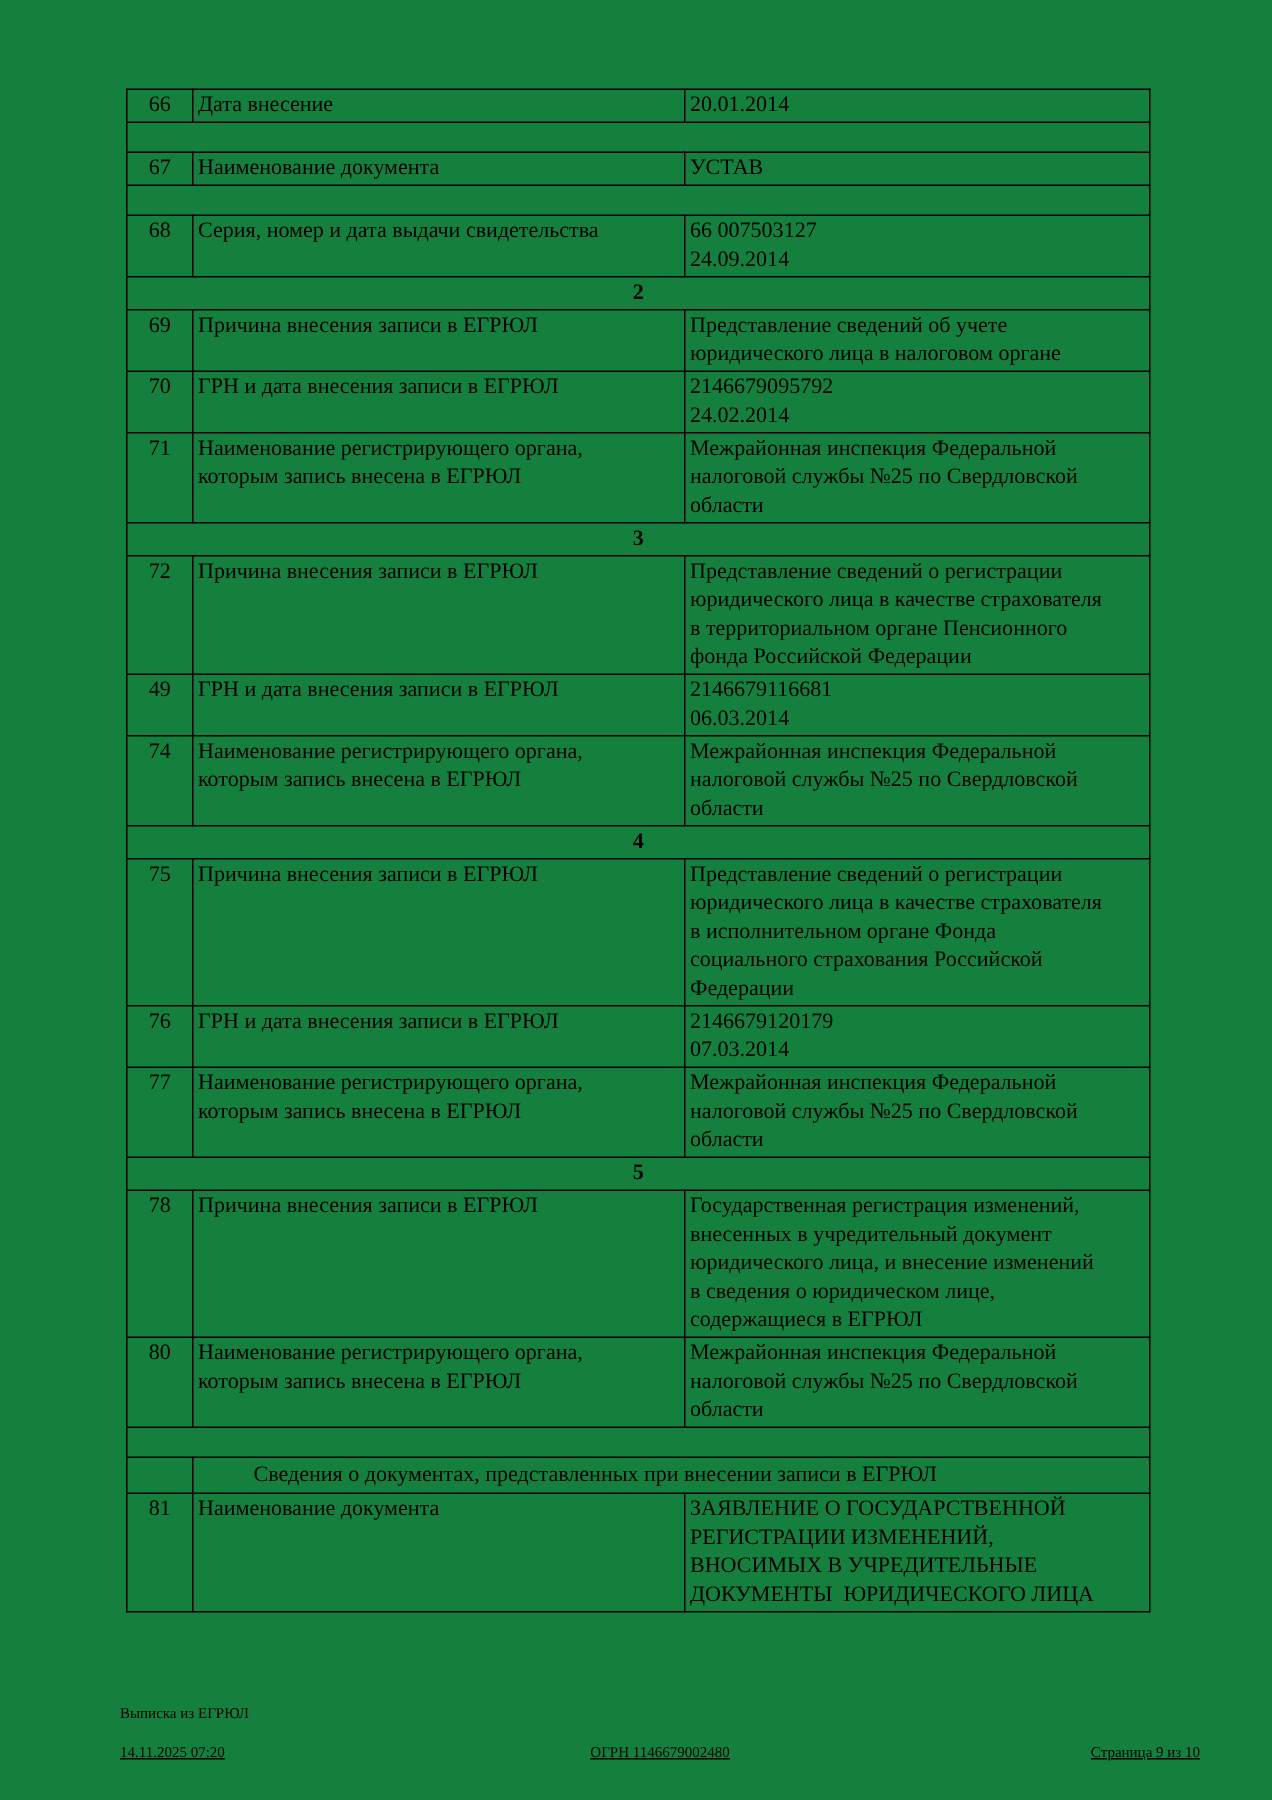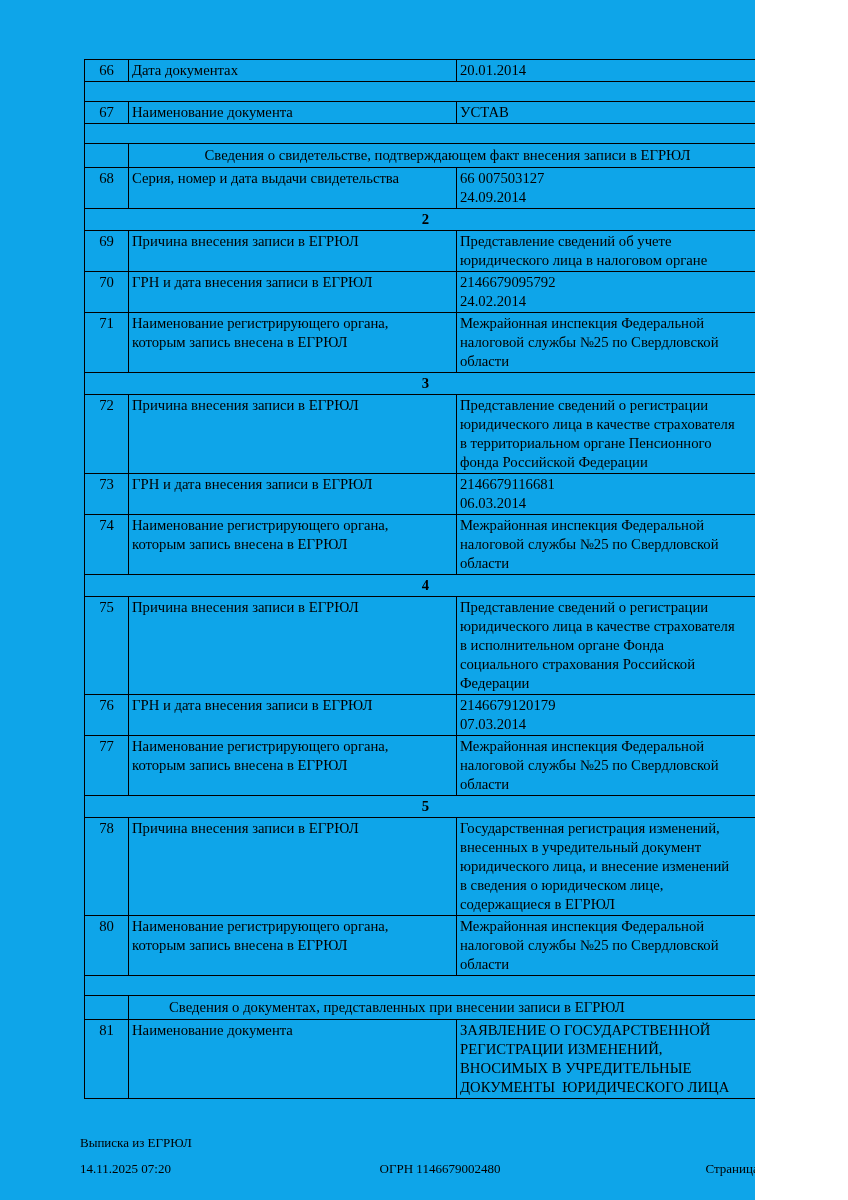--- a/index.html
+++ b/index.html
@@ -3,23 +3,23 @@
 <meta charset="utf-8">
 <style>
   * { margin: 0; padding: 0; box-sizing: border-box; }
   html, body { background: #ffffff; }
   body {
     font-family: "Liberation Serif", serif;
     color: #000000;
   }
   .page {
     position: relative;
-    width: 755px;
+    width: 848px;
     height: 1200px;
-    background: #0ea5e9;
+    background: #15803d;
     overflow: hidden;
   }
   table.egrul {
     position: absolute;
     left: 84px;
     top: 59px;
     width: 682px;
     border-collapse: collapse;
     table-layout: fixed;
     font-size: 14.7px;
@@ -46,62 +46,59 @@
     height: 21px;
   }
   tr.hdr td.hdrtext { padding: 2px 3px; }
   tr.hdr.center td.hdrtext { text-align: center; }
   tr.hdr.left td.hdrtext { text-align: left; padding-left: 40px; }
   .footer {
     position: absolute;
     left: 80px;
     top: 1136px;
     width: 720px;
-    font-size: 13px;
+    font-size: 10px;
     line-height: 13.5px;
   }
   .footer-line2 {
     display: grid;
     grid-template-columns: 1fr auto 1fr;
     align-items: baseline;
+    text-decoration: underline;
   }
   .footer-ogrn { text-align: center; margin-top: 12px; }
   .footer-page { text-align: right; }
 </style>
 </head>
 <body>
 
 <div class="page">
 
   <table class="egrul">
     <colgroup>
       <col style="width:44px">
       <col style="width:328px">
       <col style="width:310px">
     </colgroup>
     <tbody>
         <tr>
           <td class="num">66</td>
-          <td class="label">Дата документах</td>
+          <td class="label">Дата внесение</td>
           <td class="value">20.01.2014</td>
         </tr>
         <tr class="spacer">
           <td colspan="3"></td>
         </tr>
         <tr>
           <td class="num">67</td>
           <td class="label">Наименование документа</td>
           <td class="value">УСТАВ</td>
         </tr>
         <tr class="spacer">
           <td colspan="3"></td>
-        </tr>
-        <tr class="hdr center">
-          <td class="num"></td>
-          <td colspan="2" class="hdrtext">Сведения о свидетельстве, подтверждающем факт внесения записи в ЕГРЮЛ</td>
         </tr>
         <tr>
           <td class="num">68</td>
           <td class="label">Серия, номер и дата выдачи свидетельства</td>
           <td class="value">66 007503127
 24.09.2014</td>
         </tr>
         <tr class="section">
           <td colspan="3">2</td>
         </tr>
@@ -130,21 +127,21 @@
         </tr>
         <tr>
           <td class="num">72</td>
           <td class="label">Причина внесения записи в ЕГРЮЛ</td>
           <td class="value">Представление сведений о регистрации
 юридического лица в качестве страхователя
 в территориальном органе Пенсионного
 фонда Российской Федерации</td>
         </tr>
         <tr>
-          <td class="num">73</td>
+          <td class="num">49</td>
           <td class="label">ГРН и дата внесения записи в ЕГРЮЛ</td>
           <td class="value">2146679116681
 06.03.2014</td>
         </tr>
         <tr>
           <td class="num">74</td>
           <td class="label">Наименование регистрирующего органа,
 которым запись внесена в ЕГРЮЛ</td>
           <td class="value">Межрайонная инспекция Федеральной
 налоговой службы №25 по Свердловской

